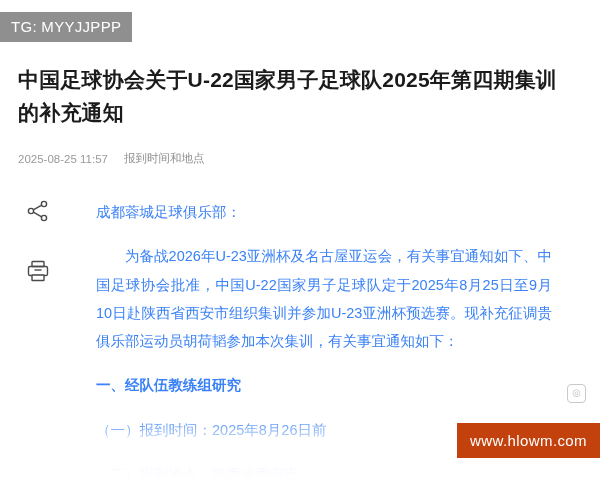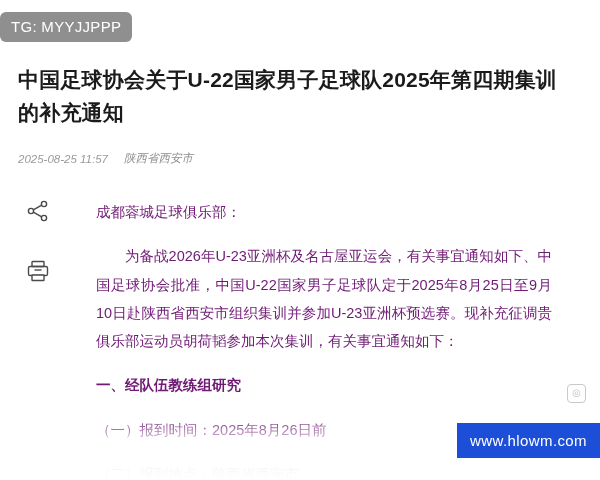--- a/index.html
+++ b/index.html
@@ -29,21 +29,20 @@
     left: 0;
     top: 12px;
     background: #8f8f8f;
     color: #ffffff;
     font-size: 15px;
     line-height: 1;
     padding: 7px 11px 8px 11px;
     letter-spacing: 0.3px;
     font-family: "Liberation Sans", sans-serif;
     z-index: 5;
-    border-radius: 6px;
   }
 
   
   .article {
     position: absolute;
     left: 0;
     top: 0;
     width: 600px;
   }
   .title {
@@ -55,21 +54,20 @@
     color: #1b1b1b;
     letter-spacing: 0.2px;
   }
   .meta {
     padding: 22px 0 0 18px;
     font-size: 11.5px;
     color: #9a9a9a;
     display: flex;
     align-items: center;
     gap: 16px;
-    font-style: italic;
   }
   .meta .source {
     color: #8e8e8e;
   }
 
   
   .rail {
     position: absolute;
     left: 16px;
     top: 196px;
@@ -97,21 +95,21 @@
     left: 96px;
     top: 198px;
     width: 474px;
     padding-right: 18px;
     box-sizing: border-box;
   }
   .body p {
     margin: 0 0 16px 0;
     font-size: 14.5px;
     line-height: 1.95;
-    color: #701a75;
+    color: #3b82f6;
     text-align: justify;
   }
   .p-indent {
     text-indent: 2em;
   }
   .p-bold {
     font-weight: bold;
     margin-top: 22px;
     margin-bottom: 18px;
   }
@@ -157,40 +155,40 @@
     line-height: 15px;
     text-align: center;
     display: inline-block;
   }
 
   
   .url-wm {
     position: absolute;
     right: 0;
     bottom: 22px;
-    background: #1d4ed8;
+    background: #c2410c;
     color: #ffffff;
     font-size: 15px;
     padding: 9px 13px;
     letter-spacing: 0.4px;
     z-index: 6;
   }
 </style>
 </head>
 <body>
 
 <div class="page">
 
   <div class="tg-badge">TG: MYYJJPPP</div>
 
   <div class="article">
     <h1 class="title">中国足球协会关于U-22国家男子足球队2025年第四期集训的补充通知</h1>
     <div class="meta">
       <span>2025-08-25 11:57</span>
-      <span class="source">陕西省西安市</span>
+      <span class="source">报到时间和地点</span>
     </div>
   </div>
 
   <div class="rail">
     <div class="rail-btn">
       <span>
         <svg width="26" height="26" viewBox="0 0 26 26" fill="none" stroke="#4a4a4a" stroke-width="1.4">
           <circle cx="19" cy="6" r="2.6"></circle>
           <circle cx="19" cy="20" r="2.6"></circle>
           <circle cx="6" cy="13" r="2.6"></circle>

